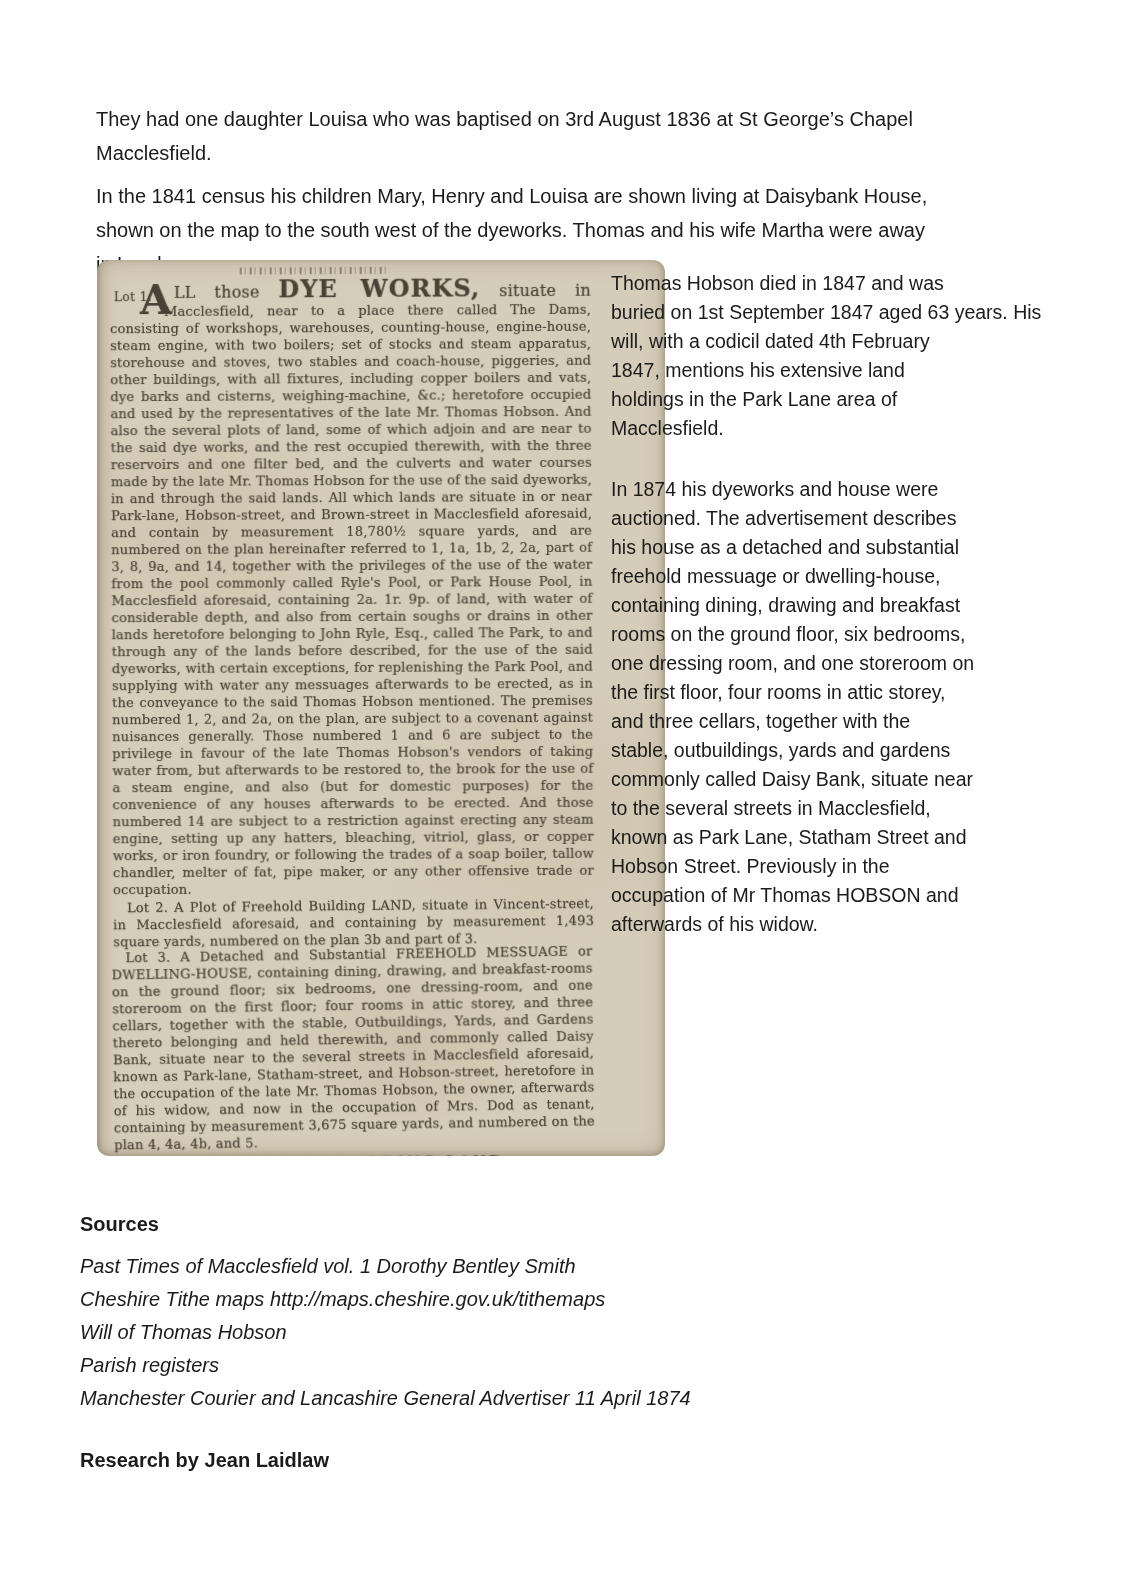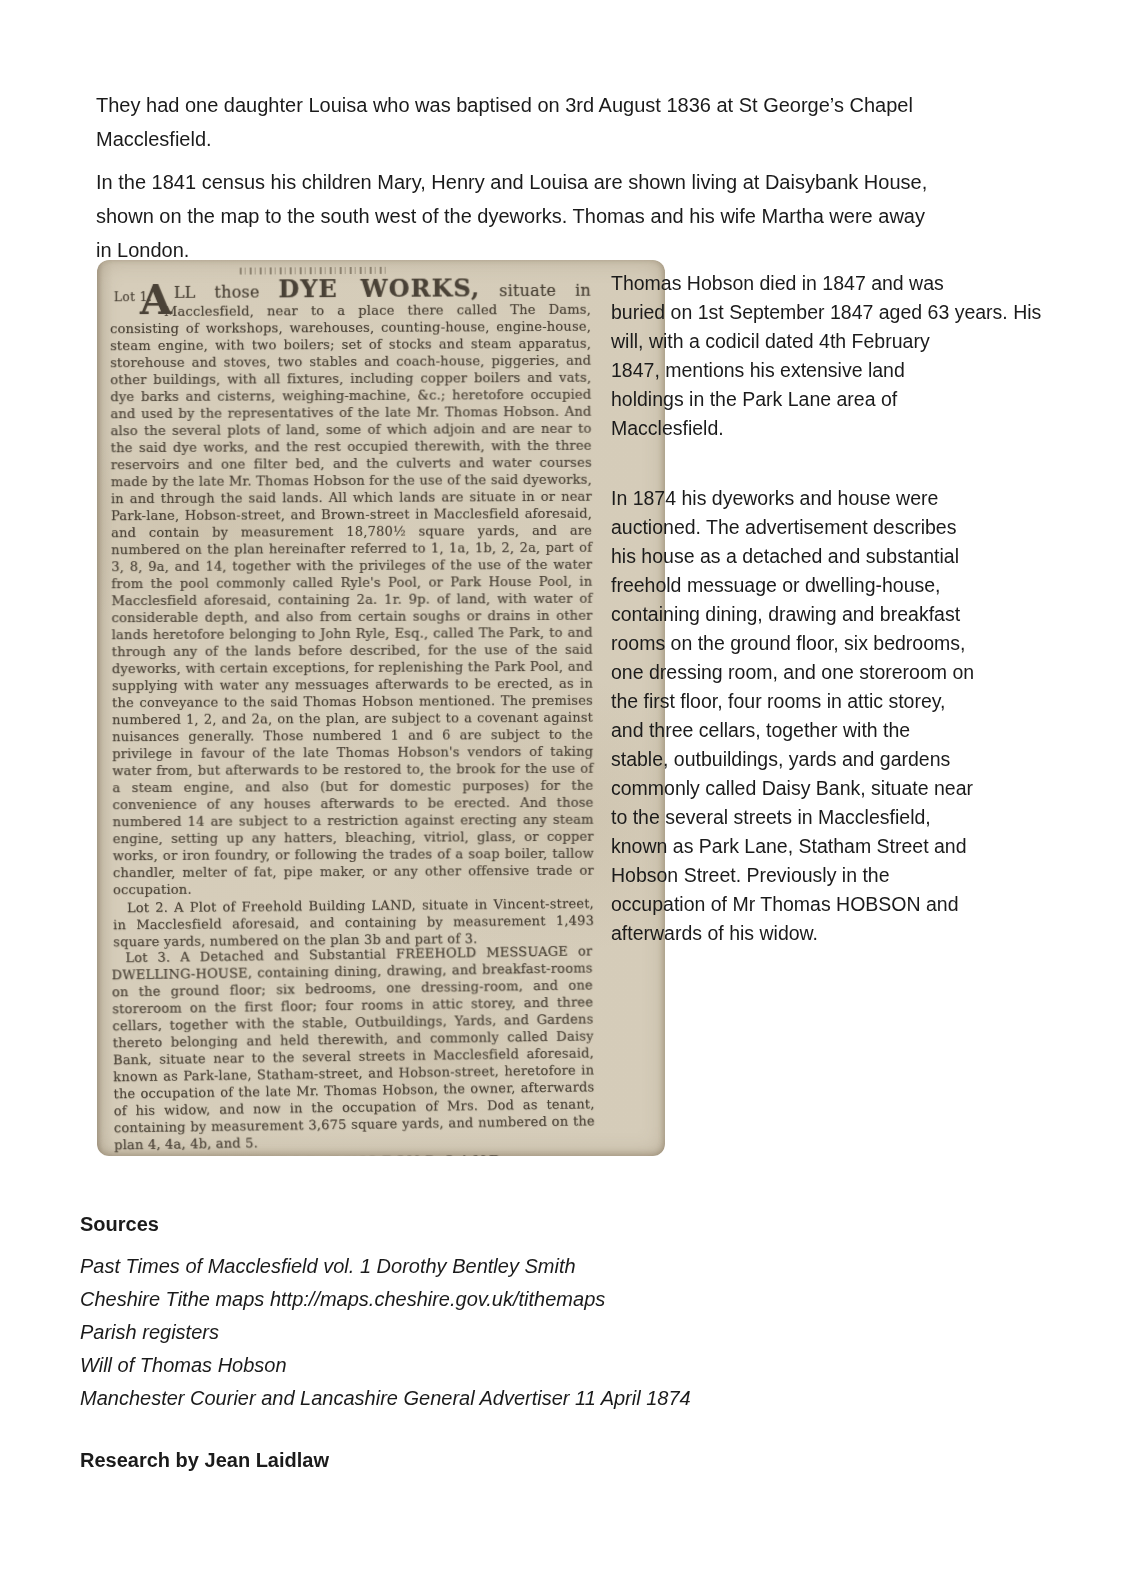--- a/index.html
+++ b/index.html
@@ -11,21 +11,21 @@
     margin: 0 auto;
     background: #ffffff;
     font-family: "Liberation Sans", sans-serif;
     color: #1b1b1b;
     overflow: hidden;
   }
   
   .intro {
     position: absolute;
     left: 96px;
-    top: 88px;
+    top: 102px;
     width: 945px;
   }
   .intro p {
     white-space: pre-line;
     font-size: 20px;
     line-height: 34px;
     margin-bottom: 9px;
   }
   
   .clipping {
@@ -114,21 +114,21 @@
     position: absolute;
     left: 611px;
     top: 269px;
     width: 432px;
   }
   .right-col p {
     white-space: pre-line;
     font-size: 19.5px;
     line-height: 29px;
   }
-  .right-col .para-auction { margin-top: 41px; }
+  .right-col .para-auction { margin-top: 32px; }
   
   .sources {
     position: absolute;
     left: 80px;
     top: 1211px;
     width: 945px;
   }
   .sources-heading {
     font-size: 20px;
     font-weight: bold;
@@ -200,19 +200,19 @@
 known as Park Lane, Statham Street and
 Hobson Street.  Previously in the
 occupation of Mr Thomas HOBSON and
 afterwards of his widow.</p>
   </div>
 
   <div class="sources">
     <p class="sources-heading">Sources</p>
     <p class="source-item">Past Times of Macclesfield vol. 1 Dorothy Bentley Smith</p>
     <p class="source-item">Cheshire Tithe maps http://maps.cheshire.gov.uk/tithemaps</p>
+    <p class="source-item">Will of Thomas Hobson</p>
     <p class="source-item">Parish registers</p>
-    <p class="source-item">Will of Thomas Hobson</p>
     <p class="source-item">Manchester Courier and Lancashire General Advertiser 11 April 1874</p>
     <p class="credit">Research by Jean Laidlaw</p>
   </div>
 
 </div>
 
 </body></html>

